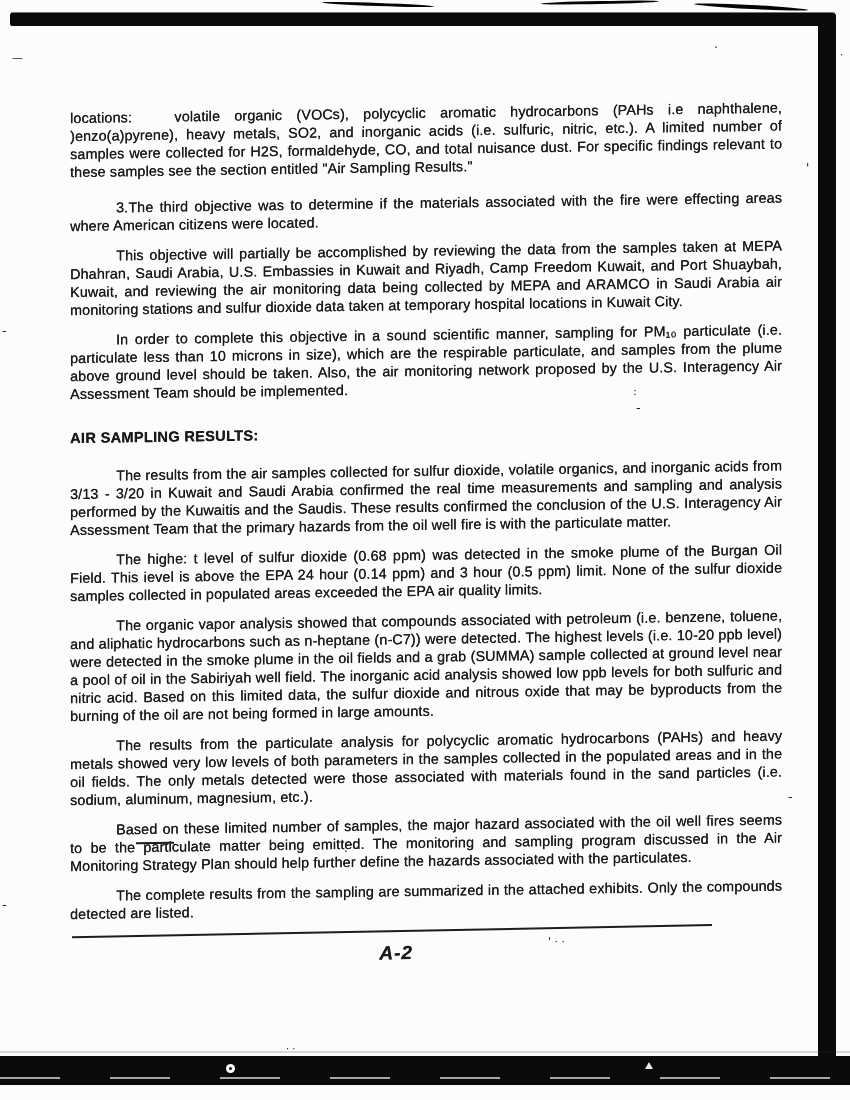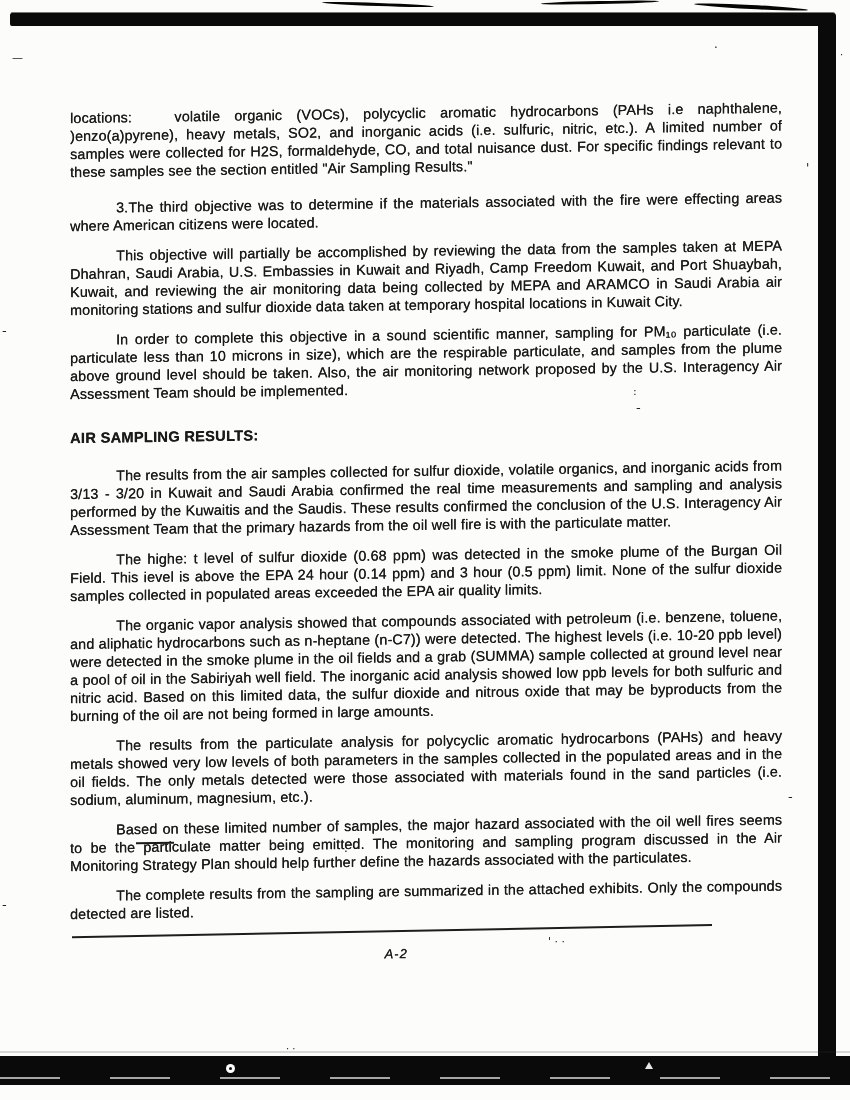--- a/index.html
+++ b/index.html
@@ -75,21 +75,21 @@
     margin: 26px 0 20px 0;
   }
   .footer-rule {
     margin-top: 12px; margin-left: 2px;
     width: 640px; height: 2px; background: #1d1d1d;
     transform: rotate(-0.25deg);
   }
   .page-number-wrap { margin-top: 12px; width: 100%; text-align: center; }
   .page-number {
     display: inline-block; margin-left: -60px;
-    font-style: italic; font-size: 13px; letter-spacing: 1px;
+    font-style: italic; font-size: 19px; letter-spacing: 1px; font-weight: bold;
   }
 
   
   #specks span {
     position: absolute; color: #222; font-size: 12px;
     font-family: "DejaVu Sans", sans-serif; line-height: 1;
   }
   .stray-underline {
     position: absolute; left: 136px; top: 842px; width: 38px; height: 1.6px;
     background: #1b1b1b; transform: rotate(-0.85deg);

